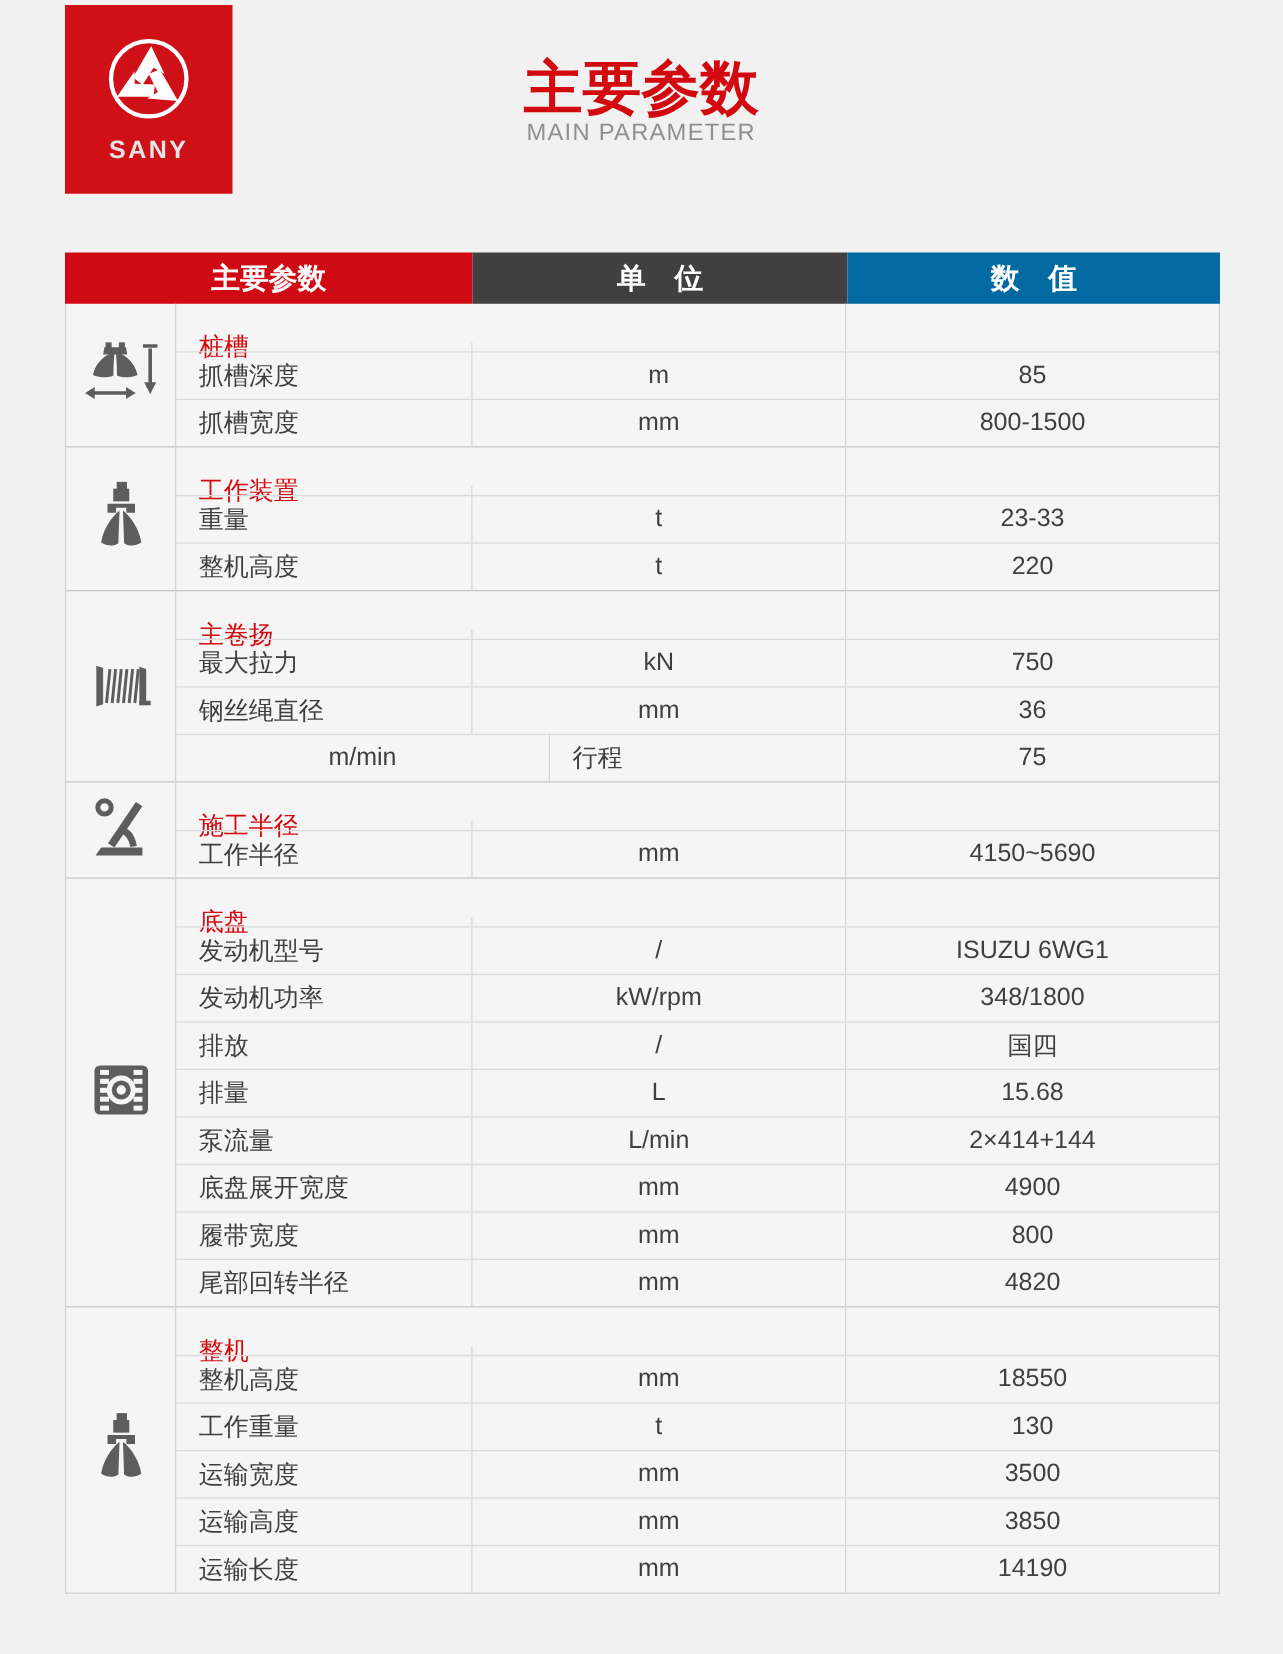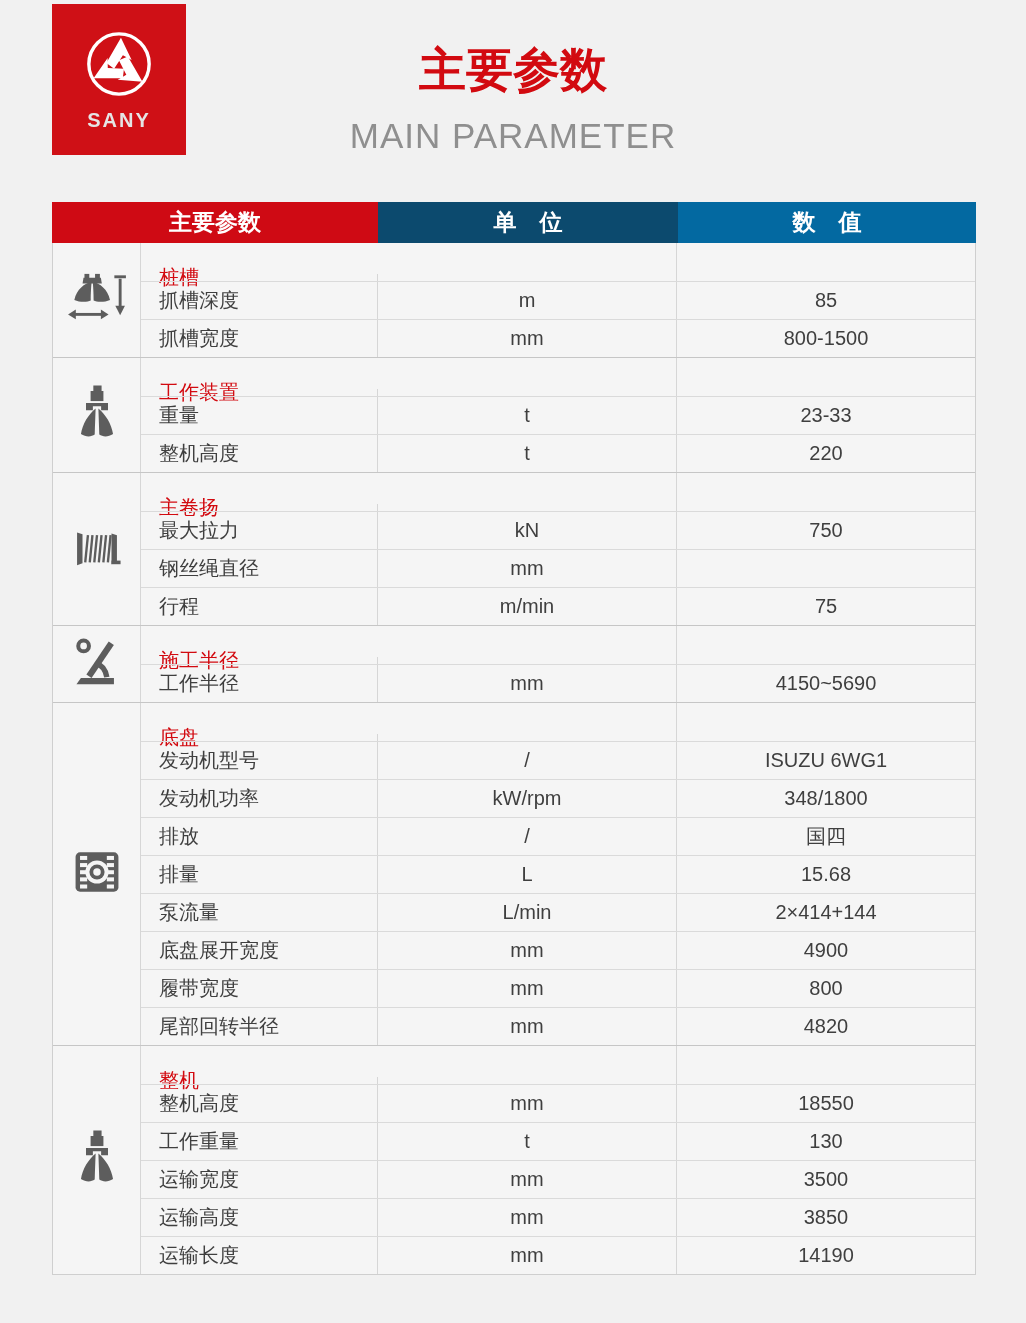--- a/index.html
+++ b/index.html
@@ -24,31 +24,31 @@
     color: #e5e5e5; font-weight: bold; font-size: 20px; letter-spacing: 2px;
   }
   .title-wrap {
     position: absolute; left: 0; top: 44px; width: 100%;
     text-align: center;
   }
   .page-title {
     font-size: 47px; font-weight: bold; color: #d20a10; line-height: 52px;
   }
   .page-subtitle {
-    margin-top: 20px; font-size: 35px; color: #8f8f8f; letter-spacing: 1px;
+    margin-top: 0; font-size: 19px; color: #8f8f8f; letter-spacing: 1px;
   }
   
   .spec-table { position: absolute; left: 52px; top: 202px; width: 924px; }
   .thead { display: flex; height: 41px; }
   .th {
     display: flex; align-items: center; justify-content: center;
     color: #fff; font-weight: bold; font-size: 23px;
   }
   .th-param { width: 326px; background: #cf0a14; }
-  .th-unit  { width: 300px; background: #0c4a6e; }
+  .th-unit  { width: 300px; background: #404040; }
   .th-value { width: 298px; background: #0369a1; }
   .tbody {
     border: 1px solid #cfcfcf; border-top: none;
     background: #f5f5f5;
   }
   .section { display: flex; }
   .section + .section { border-top: 1px solid #c6c6c6; }
   .icon-cell {
     width: 88px; flex: 0 0 88px;
     display: flex; align-items: center; justify-content: center;
@@ -187,24 +187,25 @@
               <div class="cell value"></div>
             </div>
             <div class="row">
               <div class="cell name">最大拉力</div>
               <div class="cell unit">kN</div>
               <div class="cell value">750</div>
             </div>
             <div class="row">
               <div class="cell name">钢丝绳直径</div>
               <div class="cell unit">mm</div>
-            </div>
-            <div class="row">
+              <div class="cell value">36</div>
+            </div>
+            <div class="row">
+              <div class="cell unit">m/min</div>
               <div class="cell name">行程</div>
-              <div class="cell unit">m/min</div>
               <div class="cell value">75</div>
             </div>
           </div>
         </div>
         <div class="section">
           <div class="icon-cell">
             <span><svg width="50" height="52" viewBox="0 0 56 58">
                 <circle cx="13" cy="11" r="6" stroke="#5d5d5d" stroke-width="4.5" fill="none"></circle>
                 <line x1="44" y1="8" x2="19" y2="45" stroke="#5d5d5d" stroke-width="7"></line>
                 <path d="M27 31 Q37 33 39 46" stroke="#5d5d5d" stroke-width="6" fill="none"></path>

